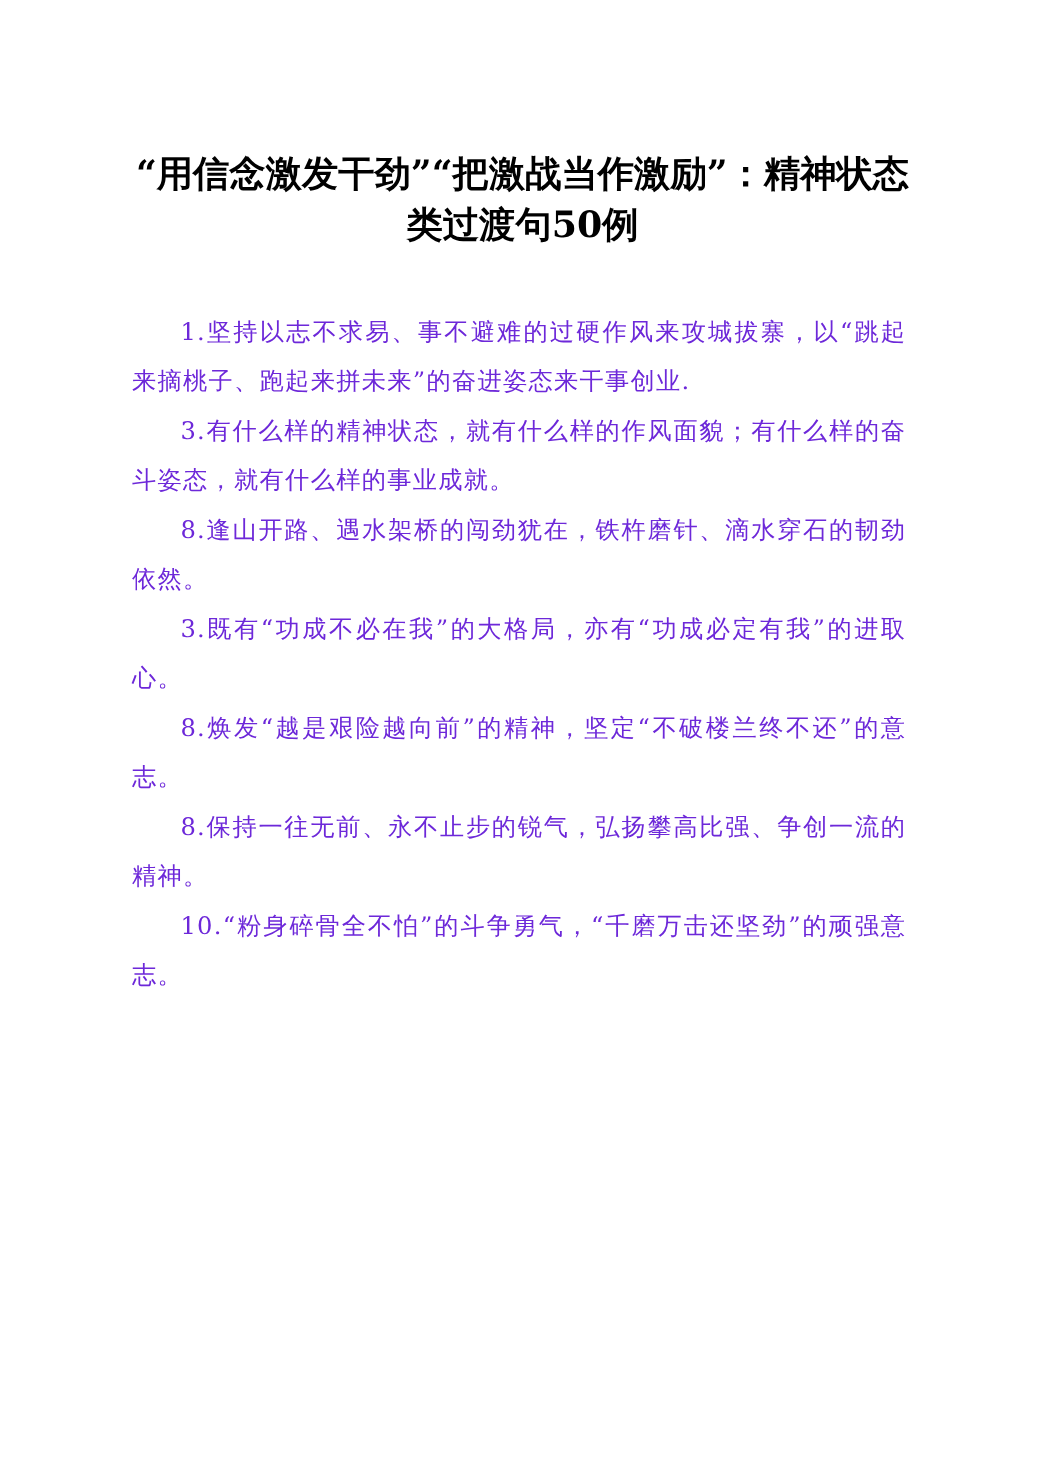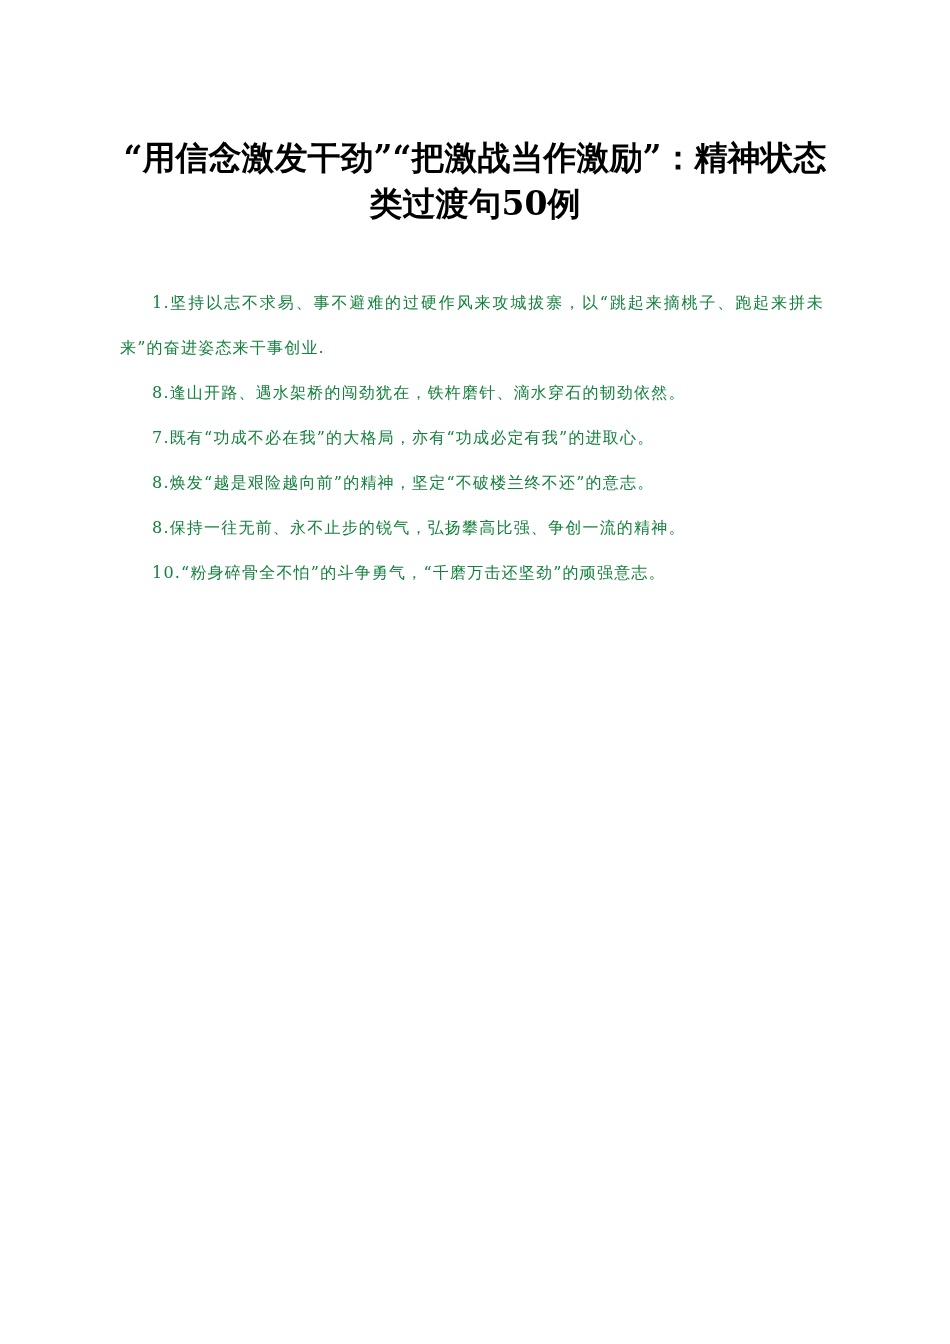--- a/index.html
+++ b/index.html
@@ -12,32 +12,33 @@
     position: absolute; left: 118px; top: 135px; width: 714px;
     text-align: center;
     font-family: "DejaVu Serif", "Liberation Serif", serif;
     font-weight: bold; font-size: 33px; line-height: 46px;
     color: #000000; letter-spacing: 0px;
     margin: 0;
   }
   .body {
     position: absolute; left: 120px; top: 280px; width: 704px;
     font-family: "DejaVu Serif", "Liberation Serif", serif;
-    font-size: 16px; line-height: 45px; color: #15803d;
+    font-size: 22px; line-height: 45px; color: #6d28d9;
     text-align: justify; text-justify: inter-character;
     letter-spacing: 1.2px;
   }
   .para { margin: 0; text-indent: 2em; }
 </style>
 </head>
 <body>
 
 <div class="page">
   <h1 class="title">“用信念激发干劲”“把激战当作激励”：精神状态类过渡句50例</h1>
   <div class="body">
     <p class="para">1.坚持以志不求易、事不避难的过硬作风来攻城拔寨，以“跳起来摘桃子、跑起来拼未来”的奋进姿态来干事创业.</p>
+    <p class="para">3.有什么样的精神状态，就有什么样的作风面貌；有什么样的奋斗姿态，就有什么样的事业成就。</p>
     <p class="para">8.逢山开路、遇水架桥的闯劲犹在，铁杵磨针、滴水穿石的韧劲依然。</p>
-    <p class="para">7.既有“功成不必在我”的大格局，亦有“功成必定有我”的进取心。</p>
+    <p class="para">3.既有“功成不必在我”的大格局，亦有“功成必定有我”的进取心。</p>
     <p class="para">8.焕发“越是艰险越向前”的精神，坚定“不破楼兰终不还”的意志。</p>
     <p class="para">8.保持一往无前、永不止步的锐气，弘扬攀高比强、争创一流的精神。</p>
     <p class="para">10.“粉身碎骨全不怕”的斗争勇气，“千磨万击还坚劲”的顽强意志。</p>
   </div>
 </div>
 
 </body></html>

